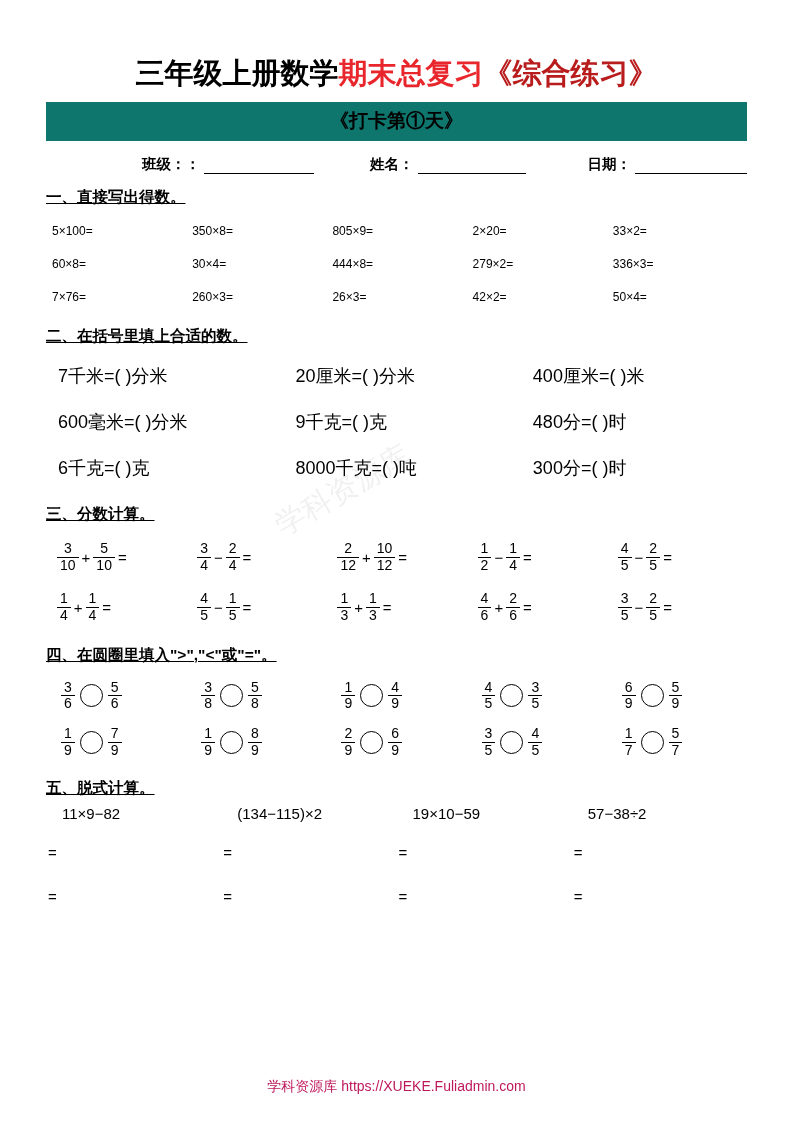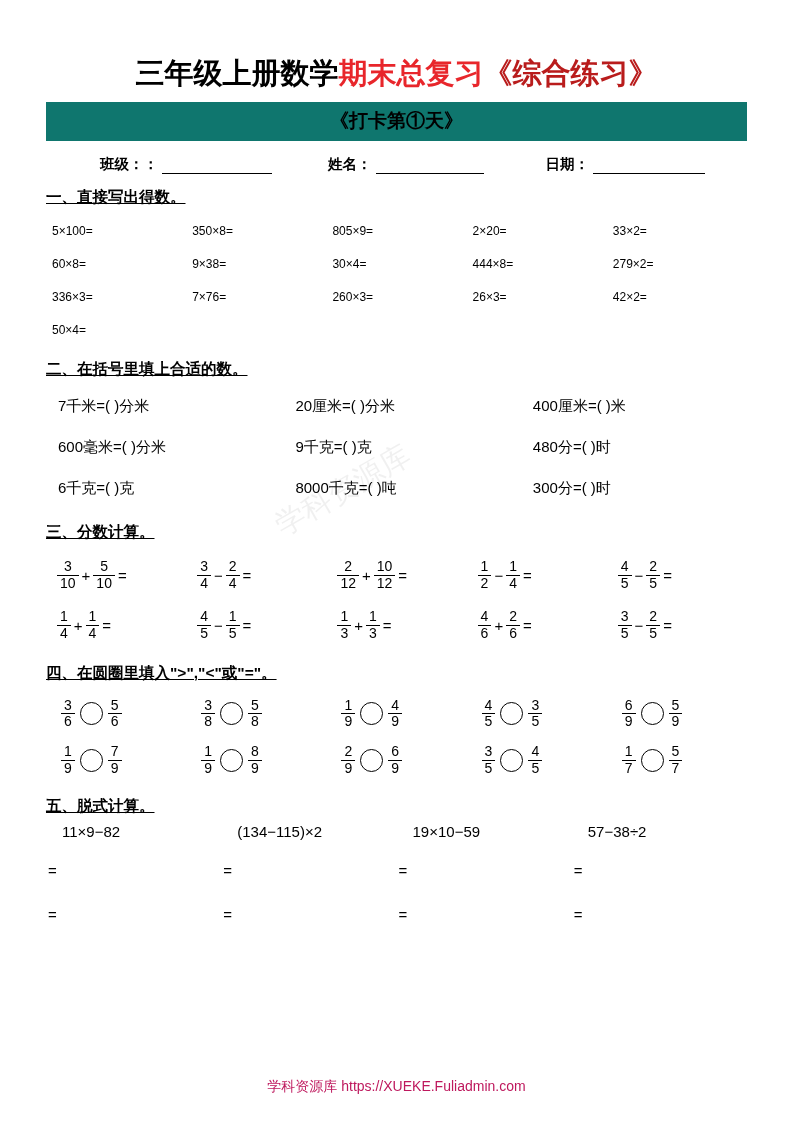--- a/index.html
+++ b/index.html
@@ -39,21 +39,21 @@
     background: #0f766e;
     text-align: center;
     font-size: 19px;
     font-weight: bold;
     padding: 6px 0 7px 0;
     margin-top: 8px;
   }
   
   .info-line {
     display: flex;
-    justify-content: flex-start;
+    justify-content: flex-end;
     align-items: flex-end;
     font-size: 14.5px;
     margin-top: 14px;
     padding-left: 54px;
   }
   .info-item { display: flex; align-items: flex-end; }
   .info-label { font-weight: bold; white-space: nowrap; }
   .blank-line {
     display: inline-block;
     border-bottom: 1px solid #000;
@@ -77,21 +77,21 @@
   .grid4 {
     display: grid;
     grid-template-columns: repeat(5, 1fr);
     font-size: 12px;
   }
   .grid4 > div { padding: 10px 0 9px 6px; white-space: nowrap; }
 
   .grid3 {
     display: grid;
     grid-template-columns: 1.05fr 1.05fr 1fr;
-    font-size: 15px;
+    font-size: 18px;
   }
   .grid3 > div { padding: 11px 0 11px 12px; white-space: nowrap; }
 
   .grid5 {
     display: grid;
     grid-template-columns: repeat(5, 1fr);
   }
   .grid5 > div { padding: 10px 0 8px 10px; }
 
   .grid-cmp {
@@ -205,21 +205,20 @@
   </div>
 
   <div class="sec-head">一、直接写出得数。</div>
   <div class="grid4">
     <div>5×100=</div>
     <div>350×8=</div>
     <div>805×9=</div>
     <div>2×20=</div>
     <div>33×2=</div>
     <div>60×8=</div>
-    <div>9×38=</div>
     <div>30×4=</div>
     <div>444×8=</div>
     <div>279×2=</div>
     <div>336×3=</div>
     <div>7×76=</div>
     <div>260×3=</div>
     <div>26×3=</div>
     <div>42×2=</div>
     <div>50×4=</div>
   </div>

